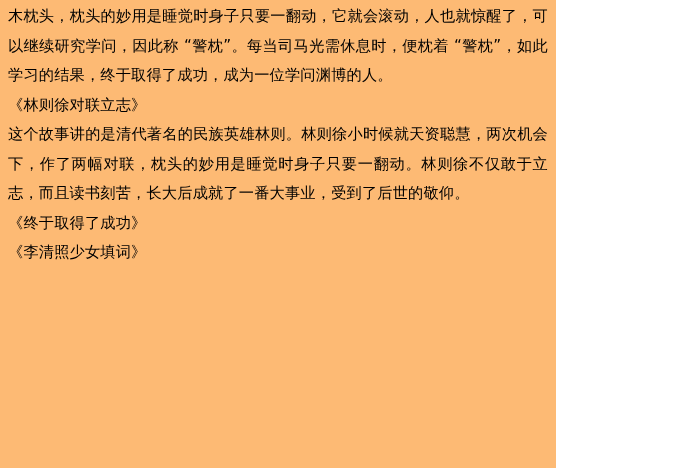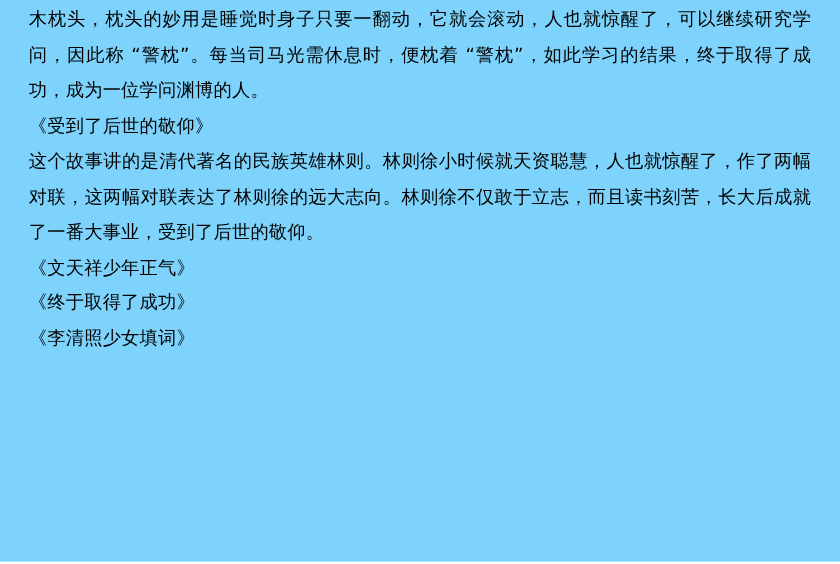--- a/index.html
+++ b/index.html
@@ -7,25 +7,25 @@
     padding: 0;
   }
   body {
     width: 700px;
     height: 470px;
     background: #ffffff;
     font-family: "DejaVu Sans", "Liberation Sans", sans-serif;
     overflow: hidden;
   }
   .page {
-    width: 700px;
+    width: 556px;
     height: 470px;
     box-sizing: border-box;
-    padding: 0 24px;
-    background: #7dd3fc;
+    padding: 0 8px;
+    background: #fdba74;
     position: relative;
     overflow: hidden;
   }
   .doc-body {
     padding-top: 2px;
   }
   p.para {
     margin: 0;
     padding: 0;
     font-size: 15.2px;
@@ -52,21 +52,20 @@
     height: 2px;
     background: #ffffff;
   }
 </style>
 </head>
 <body>
 
 <div class="page">
   <div class="doc-body">
     <p class="para">木枕头，枕头的妙用是睡觉时身子只要一翻动，它就会滚动，人也就惊醒了，可以继续研究学问，因此称 “警枕”。每当司马光需休息时，便枕着 “警枕”，如此学习的结果，终于取得了成功，成为一位学问渊博的人。</p>
-    <p class="heading">《受到了后世的敬仰》</p>
-    <p class="para">这个故事讲的是清代著名的民族英雄林则。林则徐小时候就天资聪慧，人也就惊醒了，作了两幅对联，这两幅对联表达了林则徐的远大志向。林则徐不仅敢于立志，而且读书刻苦，长大后成就了一番大事业，受到了后世的敬仰。</p>
-    <p class="heading">《文天祥少年正气》</p>
+    <p class="heading">《林则徐对联立志》</p>
+    <p class="para">这个故事讲的是清代著名的民族英雄林则。林则徐小时候就天资聪慧，两次机会下，作了两幅对联，枕头的妙用是睡觉时身子只要一翻动。林则徐不仅敢于立志，而且读书刻苦，长大后成就了一番大事业，受到了后世的敬仰。</p>
     <p class="heading">《终于取得了成功》</p>
     <p class="heading">《李清照少女填词》</p>
 
   </div>
   <div class="clip-bottom"></div>
 </div>
 
 </body></html>

